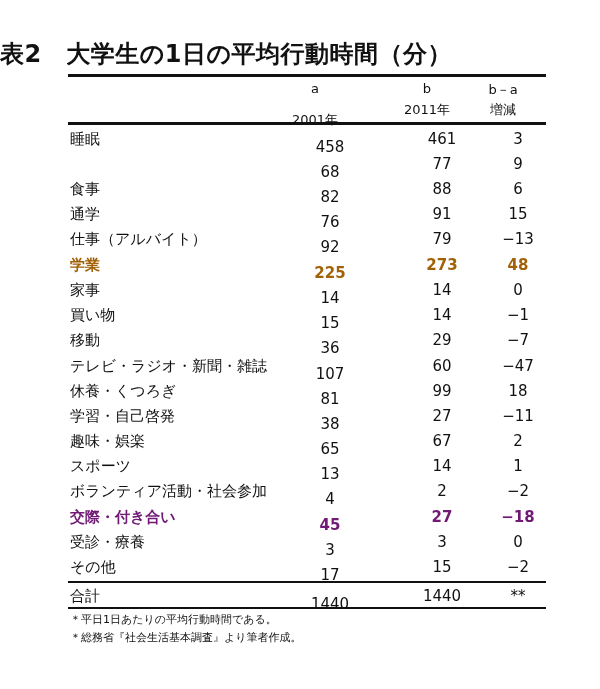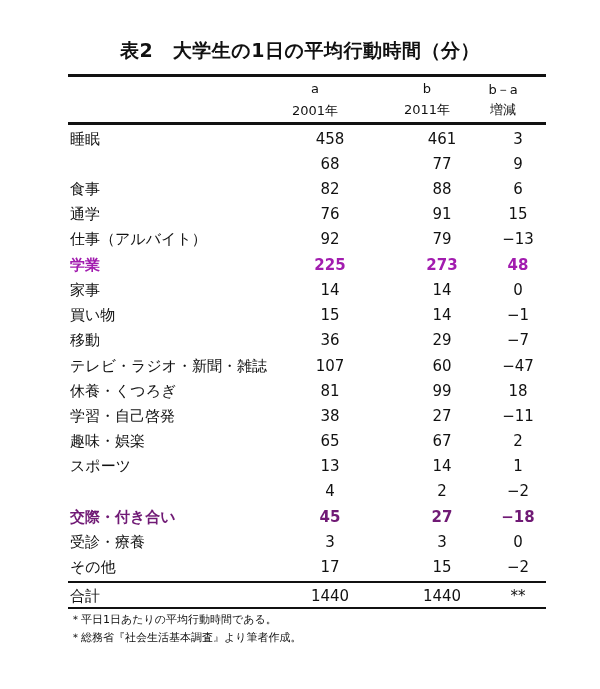--- a/index.html
+++ b/index.html
@@ -1,40 +1,40 @@
 <!DOCTYPE html>
 <html><head>
 <meta charset="utf-8">
 <style>
   html, body { margin: 0; padding: 0; background: #ffffff; }
   body { width: 600px; height: 689px; position: relative; overflow: hidden;
          font-family: "DejaVu Sans", sans-serif; color: #111; }
-  .title { position: absolute; top: 38px; left: 0; width: 600px; text-align: center;
-           font-size: 19px; font-weight: bold; letter-spacing: 0.5px; }
+  .title { position: absolute; top: 38px; left: 0; width: 600px; text-align: left;
+           font-size: 24px; font-weight: bold; letter-spacing: 0.5px; }
   .rule { position: absolute; left: 68px; width: 478px; background: #111; height: 2px; }
   .hdr { position: absolute; font-size: 13px; text-align: center; width: 80px; }
   .row { position: absolute; left: 70px; width: 476px; height: 25px; font-size: 15px; }
   .row .lbl { position: absolute; left: 0; top: 0; white-space: nowrap; }
   .row .c { position: absolute; top: 0; width: 70px; text-align: center; }
-  .row .ca { left: 225px; }
+  .row .ca { left: 225px; margin-top: 8px; }
   .row .cb { left: 337px; }
   .row .cd { left: 413px; }
-  .row.red { color: #a21caf; font-weight: bold; }
+  .row.red { color: #a16207; font-weight: bold; }
   .row.blue { color: #701a75; font-weight: bold; }
   .note { position: absolute; left: 70px; font-size: 11px; white-space: nowrap; }
 </style>
 </head>
 <body>
 
 <div class="title">表2　大学生の1日の平均行動時間（分）</div>
 
 <div class="rule" style="top:74px;height:3px;"></div>
 
 <div class="hdr" style="left:275px;top:81px;">a</div>
-<div class="hdr" style="left:275px;top:102px;">2001年</div>
+<div class="hdr" style="left:275px;top:111px;">2001年</div>
 <div class="hdr" style="left:387px;top:81px;">b</div>
 <div class="hdr" style="left:387px;top:101px;">2011年</div>
 <div class="hdr" style="left:463px;top:81px;">b－a</div>
 <div class="hdr" style="left:463px;top:101px;">増減</div>
 
 <div class="rule" style="top:122px;height:3px;"></div>
 
 <div id="rows">
   <div class="row" style="top:130px">
       <span class="lbl">睡眠</span>
@@ -113,20 +113,21 @@
       <span class="c cb">67</span>
       <span class="c cd">2</span>
     </div>
   <div class="row" style="top:457px">
       <span class="lbl">スポーツ</span>
       <span class="c ca">13</span>
       <span class="c cb">14</span>
       <span class="c cd">1</span>
     </div>
   <div class="row" style="top:482px">
+      <span class="lbl">ボランティア活動・社会参加</span>
       <span class="c ca">4</span>
       <span class="c cb">2</span>
       <span class="c cd">−2</span>
     </div>
   <div class="row blue" style="top:508px">
       <span class="lbl">交際・付き合い</span>
       <span class="c ca">45</span>
       <span class="c cb">27</span>
       <span class="c cd">−18</span>
     </div>

